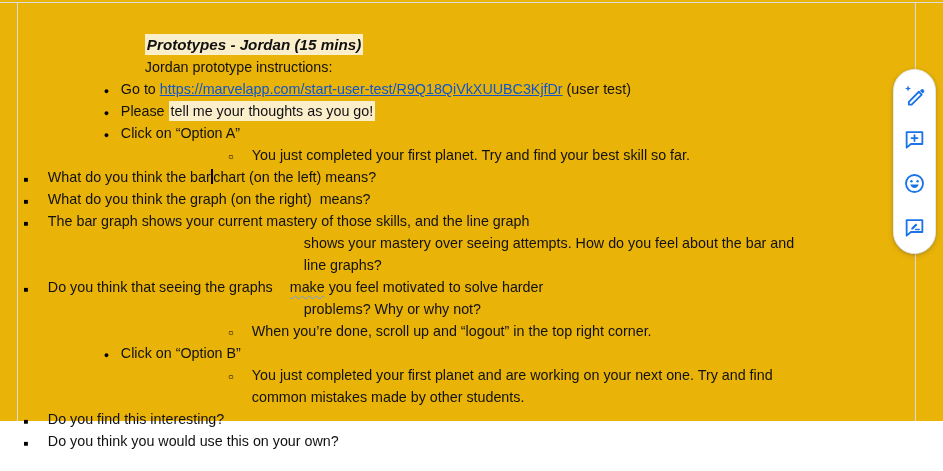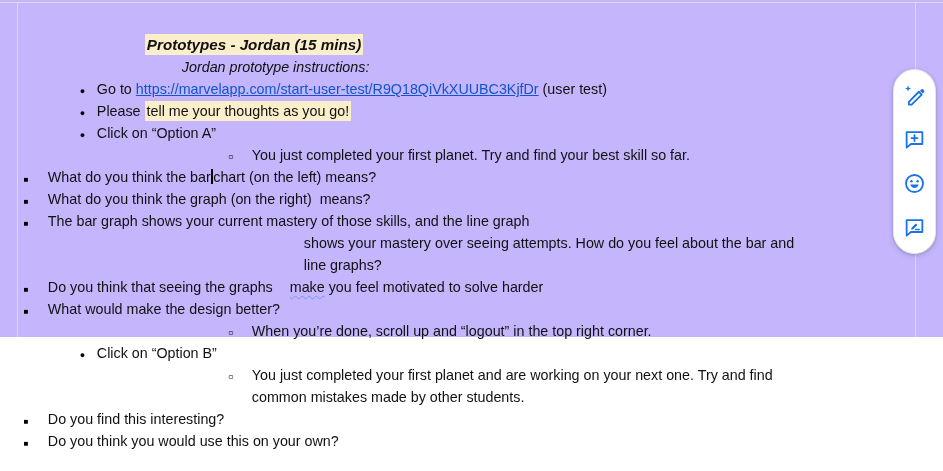--- a/index.html
+++ b/index.html
@@ -1,40 +1,40 @@
 <!DOCTYPE html>
 <html><head>
 <meta charset="utf-8">
 <style>
   html,body{margin:0;padding:0;background:#ffffff;}
   body{width:943px;height:471px;overflow:hidden;
        font-family:"Liberation Sans",sans-serif;color:#111;}
-  .canvas{position:relative;width:943px;height:337px;background:#c4b5fd;}
+  .canvas{position:relative;width:943px;height:421px;background:#eab308;}
 
   
   .hline-top{position:absolute;left:0;right:0;top:2px;height:1px;background:#dadce0;}
   .vline{position:absolute;top:3px;bottom:0;width:1px;background:#dadce0;}
   .vline-left{left:17px;}
   .vline-right{left:915px;}
 
   
   .doc{position:absolute;left:0;top:12px;width:910px;font-size:14.3px;cursor:text;}
   .row{height:22px;line-height:22px;white-space:pre;}
   .p0{padding-left:121px;}
-  .m1{padding-left:56px;}
+  .m1{padding-left:80px;}
   .m2{padding-left:204px;}
   .m3{}
   .c2{padding-left:228px;}
   .c3{padding-left:280px;}
   .mk{display:inline-block;color:#000;}
   .mk1{width:17px;font-size:9px;}
   .mk2{width:24px;font-size:10px;}
   .mk3{width:24px;font-size:8px;}
   .t-title{font-weight:bold;font-style:italic;font-size:15.2px;}
-  .t-sub{font-style:italic;margin-left:37px;}
+  .t-sub{}
   .hl{background:#fbeecb;padding:2px 2px;}
   .link{color:#1155cc;text-decoration:underline;cursor:pointer;}
   .squig{text-decoration:underline;text-decoration-style:wavy;
          text-decoration-color:#6b9ded;text-decoration-thickness:1px;
          text-underline-offset:3px;margin-left:13px;}
   .caret{display:inline-block;width:1.5px;height:15px;background:#000;
          vertical-align:-2px;margin:0 .5px;}
 
   
   .quickbar{position:absolute;left:893px;top:69px;width:43px;height:185px;
@@ -94,24 +94,24 @@
     <div class="row c3">
       <span>shows your mastery over seeing attempts. How do you feel about the bar and</span>
     </div>
     <div class="row c3">
       <span>line graphs?</span>
     </div>
 
     <div class="row m3">
       <span class="mk mk3">■</span><span>Do you think that seeing the graphs </span><span class="squig">make</span><span> you feel motivated to solve harder</span>
     </div>
+    <div class="row c3">
+      <span>problems? Why or why not?</span>
+    </div>
 
-    <div class="row m3">
-      <span class="mk mk3">■</span><span>What would make the design better?</span>
-    </div>
 
     <div class="row m2">
       <span class="mk mk2">○</span><span>When you’re done, scroll up and “logout” in the top right corner.</span>
     </div>
 
     <div class="row m1">
       <span class="mk mk1">●</span><span>Click on “Option B”</span>
     </div>
 
     <div class="row m2">

